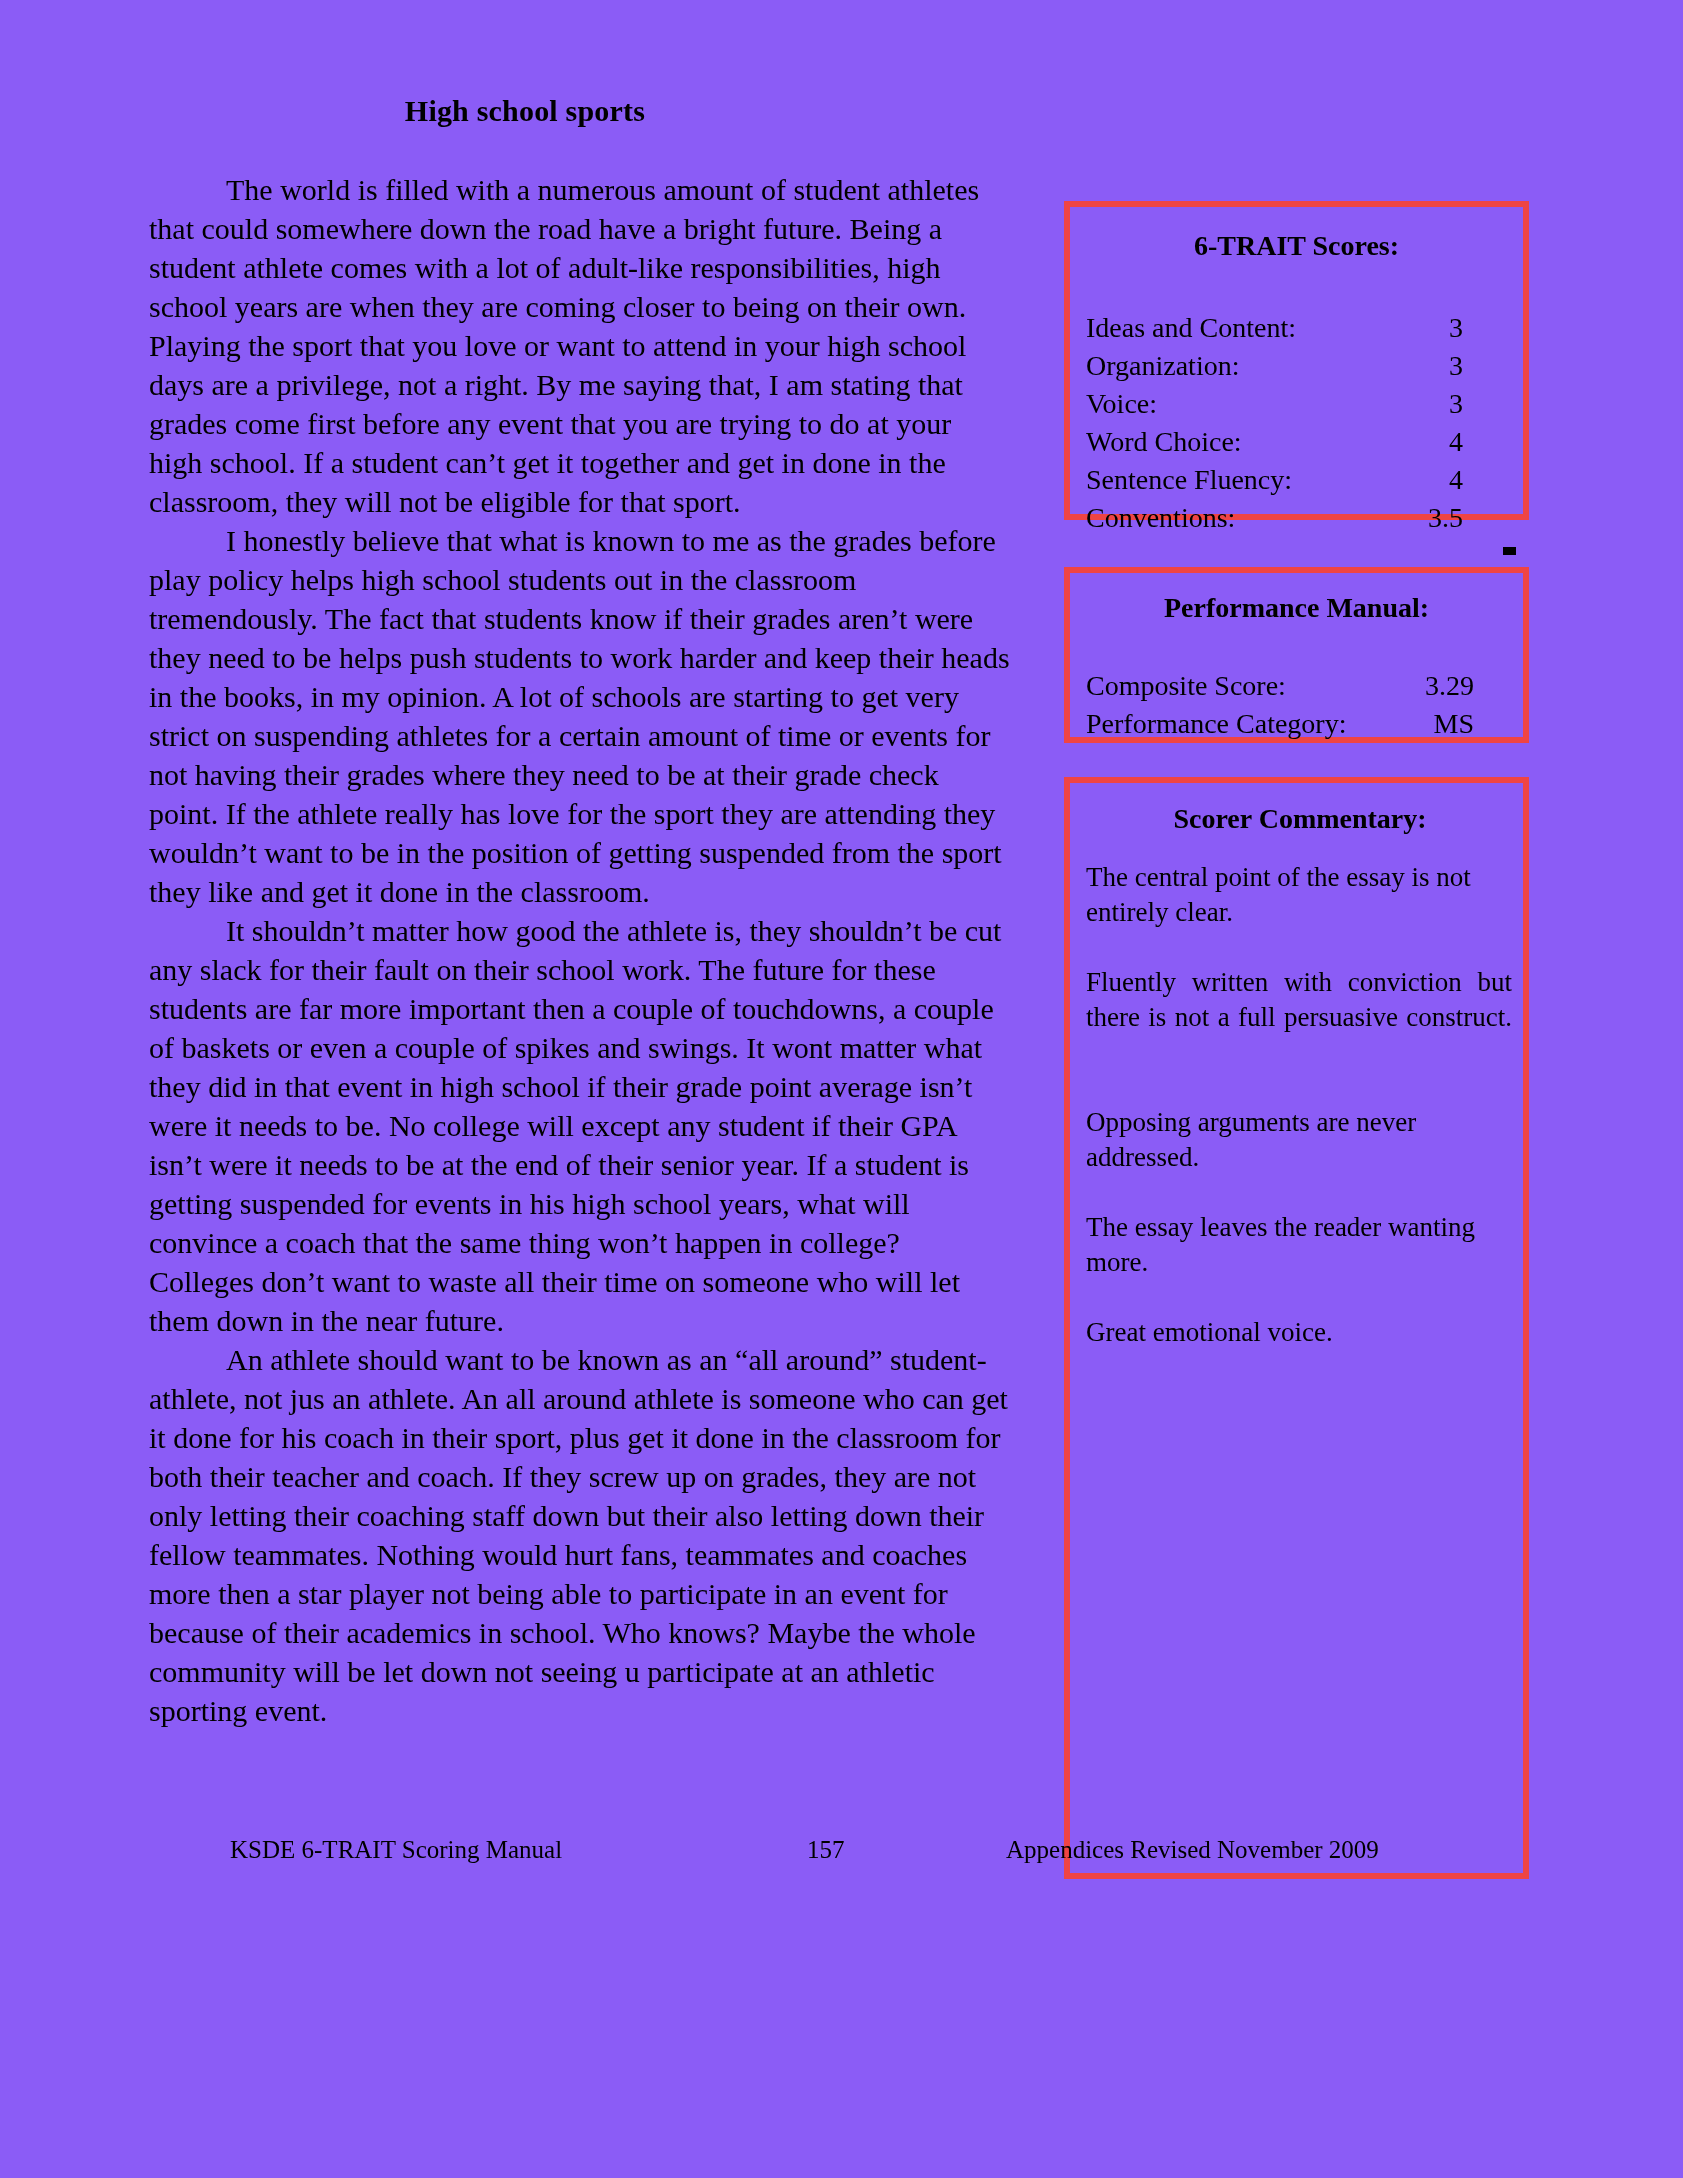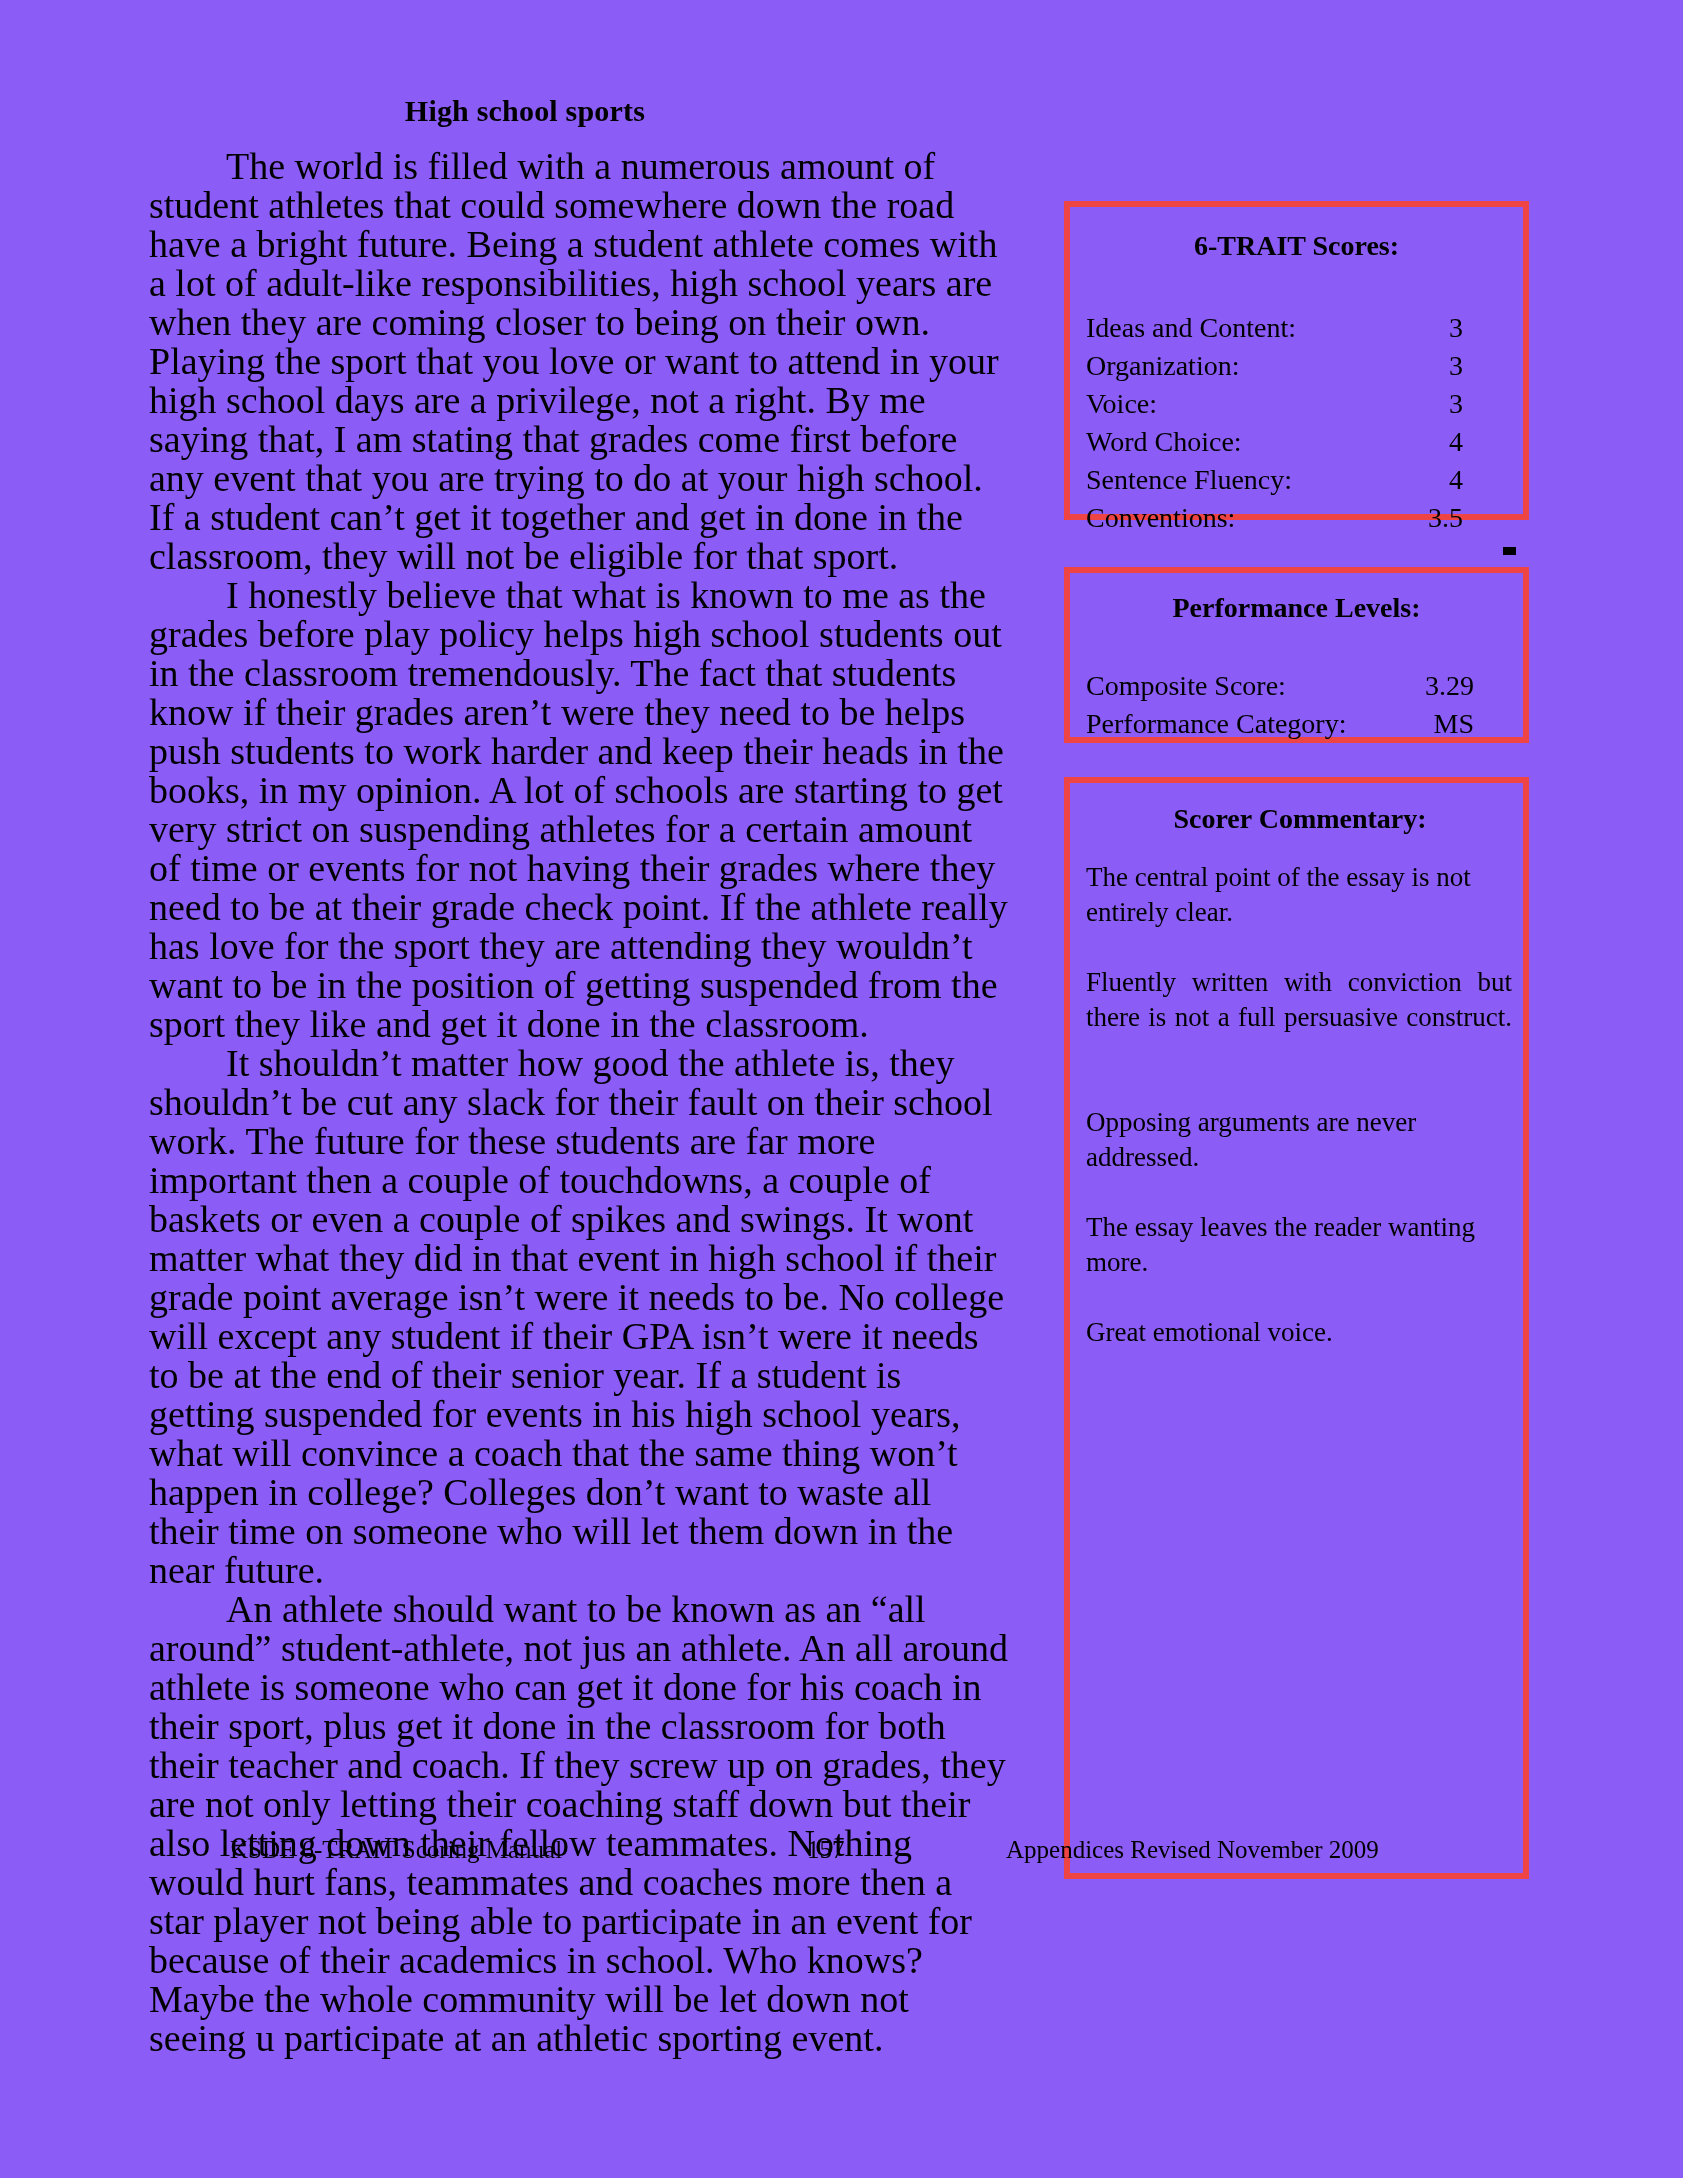--- a/index.html
+++ b/index.html
@@ -33,23 +33,23 @@
     text-align: center;
     font-size: 30px;
     font-weight: bold;
     letter-spacing: 0.2px;
   }
 
   
   .essay {
     position: absolute;
     left: 149px;
-    top: 147px;
+    top: 170px;
     width: 861px;
-    font-size: 38px;
+    font-size: 30px;
     line-height: 39px;
     text-align: left;
   }
   .essay p {
     margin: 0;
     text-indent: 77px;
     hyphens: none;
     word-spacing: 0px;
   }
 
@@ -219,21 +219,21 @@
       <div class="kvrow">
         <span class="k">Conventions:</span>
         <span class="v">3.5</span>
       </div>
     </div>
   </div>
 
   <div class="artifact-dash"></div>
 
   <div class="sidebox" id="perf-box">
-    <div class="box-title">Performance Levels:</div>
+    <div class="box-title">Performance Manual:</div>
     <div class="rows">
       <div class="kvrow">
         <span class="k">Composite Score:</span>
         <span class="v">3.29</span>
       </div>
       <div class="kvrow">
         <span class="k">Performance Category:</span>
         <span class="v">MS</span>
       </div>
     </div>

